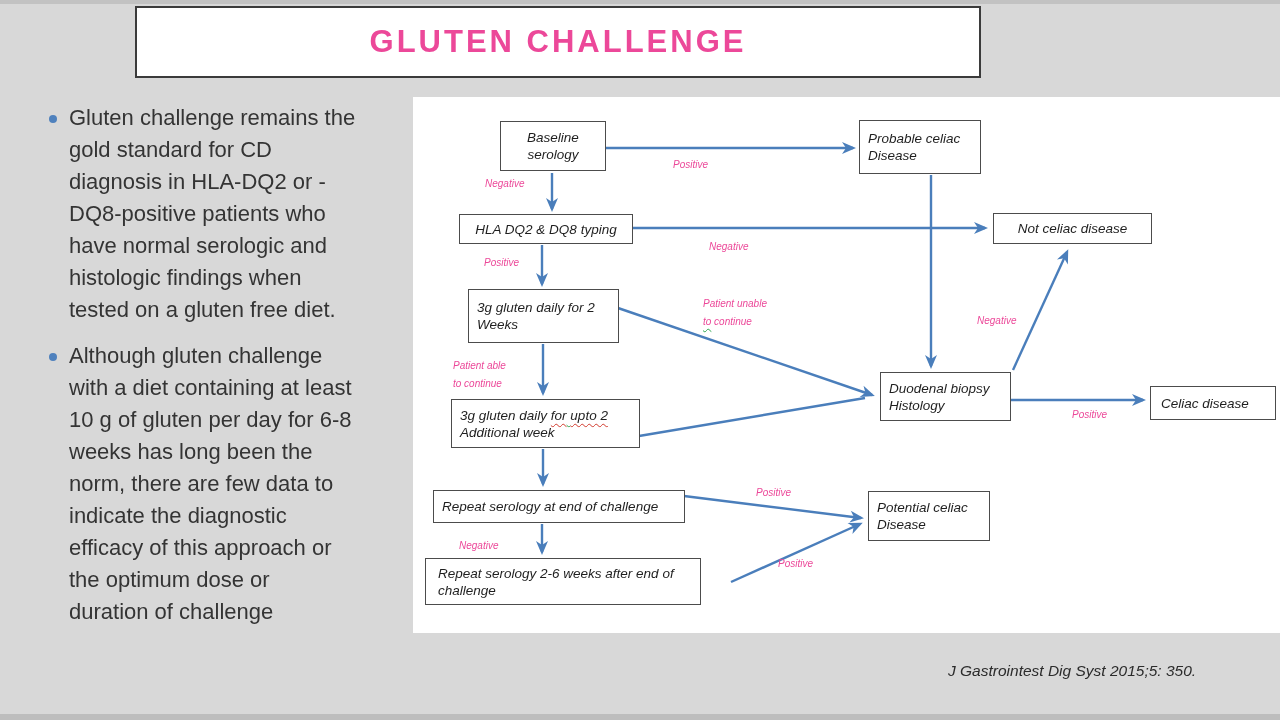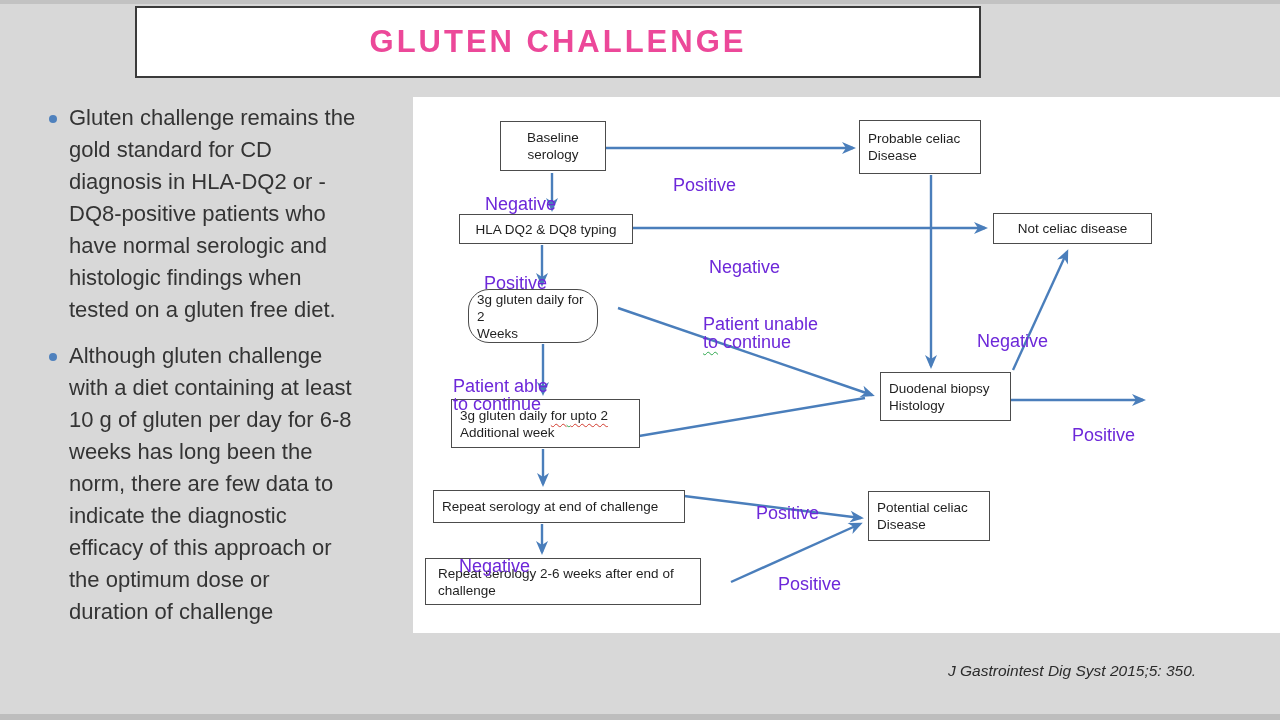--- a/index.html
+++ b/index.html
@@ -30,38 +30,38 @@
   .bullet-dot {
     flex:none; width:8px; height:8px; border-radius:50%;
     background:#4f81bd; margin:13px 12px 0 11px;
   }
   .bullet-text { white-space:pre-line; }
 
   
   .panel {
     position:absolute; left:413px; top:97px; width:867px; height:536px;
     background:#ffffff;
+    font-style:italic;
   }
   .panel svg { position:absolute; left:0; top:0; }
 
   .node {
     position:absolute; box-sizing:border-box; background:#ffffff;
     border:1.6px solid #4c4c4c; color:#1f1f1f;
     font-size:13.5px; line-height:17px;
     display:flex; align-items:center;
   }
   .node-inner { white-space:pre-line; }
   .node.center { justify-content:center; }
   .node.center .node-inner { text-align:center; }
   .node.left { padding-left:8px; padding-right:4px; }
 
   .lbl {
-    position:absolute; color:#6d28d9; font-size:18px; line-height:18px;
+    position:absolute; color:#ec4899; font-size:10px; line-height:18px;
     white-space:pre-line;
-    margin-top:20px;
   }
 
   .sq-red   { text-decoration:underline wavy #d23b2e; text-decoration-thickness:1px; text-underline-offset:3px; }
   .sq-green { text-decoration:underline wavy #2fa84f; text-decoration-thickness:1px; text-underline-offset:3px; }
 
   
   .citation {
     position:absolute; left:948px; top:662px;
     font-style:italic; font-size:15.5px; color:#2b2b2b;
   }
@@ -133,31 +133,34 @@
     <div class="node center" style="left:46px; top:117px; width:174px; height:30px;">
         <span class="node-inner">HLA DQ2 &amp; DQ8 typing</span>
       </div>
     <div class="node left" style="left:446px; top:23px; width:122px; height:54px;">
         <span class="node-inner">Probable celiac
 Disease</span>
       </div>
     <div class="node center" style="left:580px; top:116px; width:159px; height:31px;">
         <span class="node-inner">Not celiac disease</span>
       </div>
-    <div class="node left" style="left:55px; top:192px; width:130px; height:54px;border-radius:21px;">
+    <div class="node left" style="left:55px; top:192px; width:151px; height:54px;">
         <span class="node-inner">3g gluten daily for 2
 Weeks</span>
       </div>
     <div class="node left" style="left:38px; top:302px; width:189px; height:49px;">
         <span class="node-inner"><span>3g gluten daily </span><span class="sq-red">for</span><span class="sq-green"> </span><span class="sq-red">upto 2</span><span>
 Additional week</span></span>
       </div>
     <div class="node left" style="left:467px; top:275px; width:131px; height:49px;">
         <span class="node-inner">Duodenal biopsy
 Histology</span>
+      </div>
+    <div class="node left" style="left:737px; top:289px; width:126px; height:34px; padding-left:10px;">
+        <span class="node-inner">Celiac disease</span>
       </div>
     <div class="node left" style="left:20px; top:393px; width:252px; height:33px;">
         <span class="node-inner">Repeat serology at end of challenge</span>
       </div>
     <div class="node left" style="left:12px; top:461px; width:276px; height:47px;padding-left:12px;">
         <span class="node-inner">Repeat serology 2-6 weeks after end of
 challenge</span>
       </div>
     <div class="node left" style="left:455px; top:394px; width:122px; height:50px;">
         <span class="node-inner">Potential celiac

